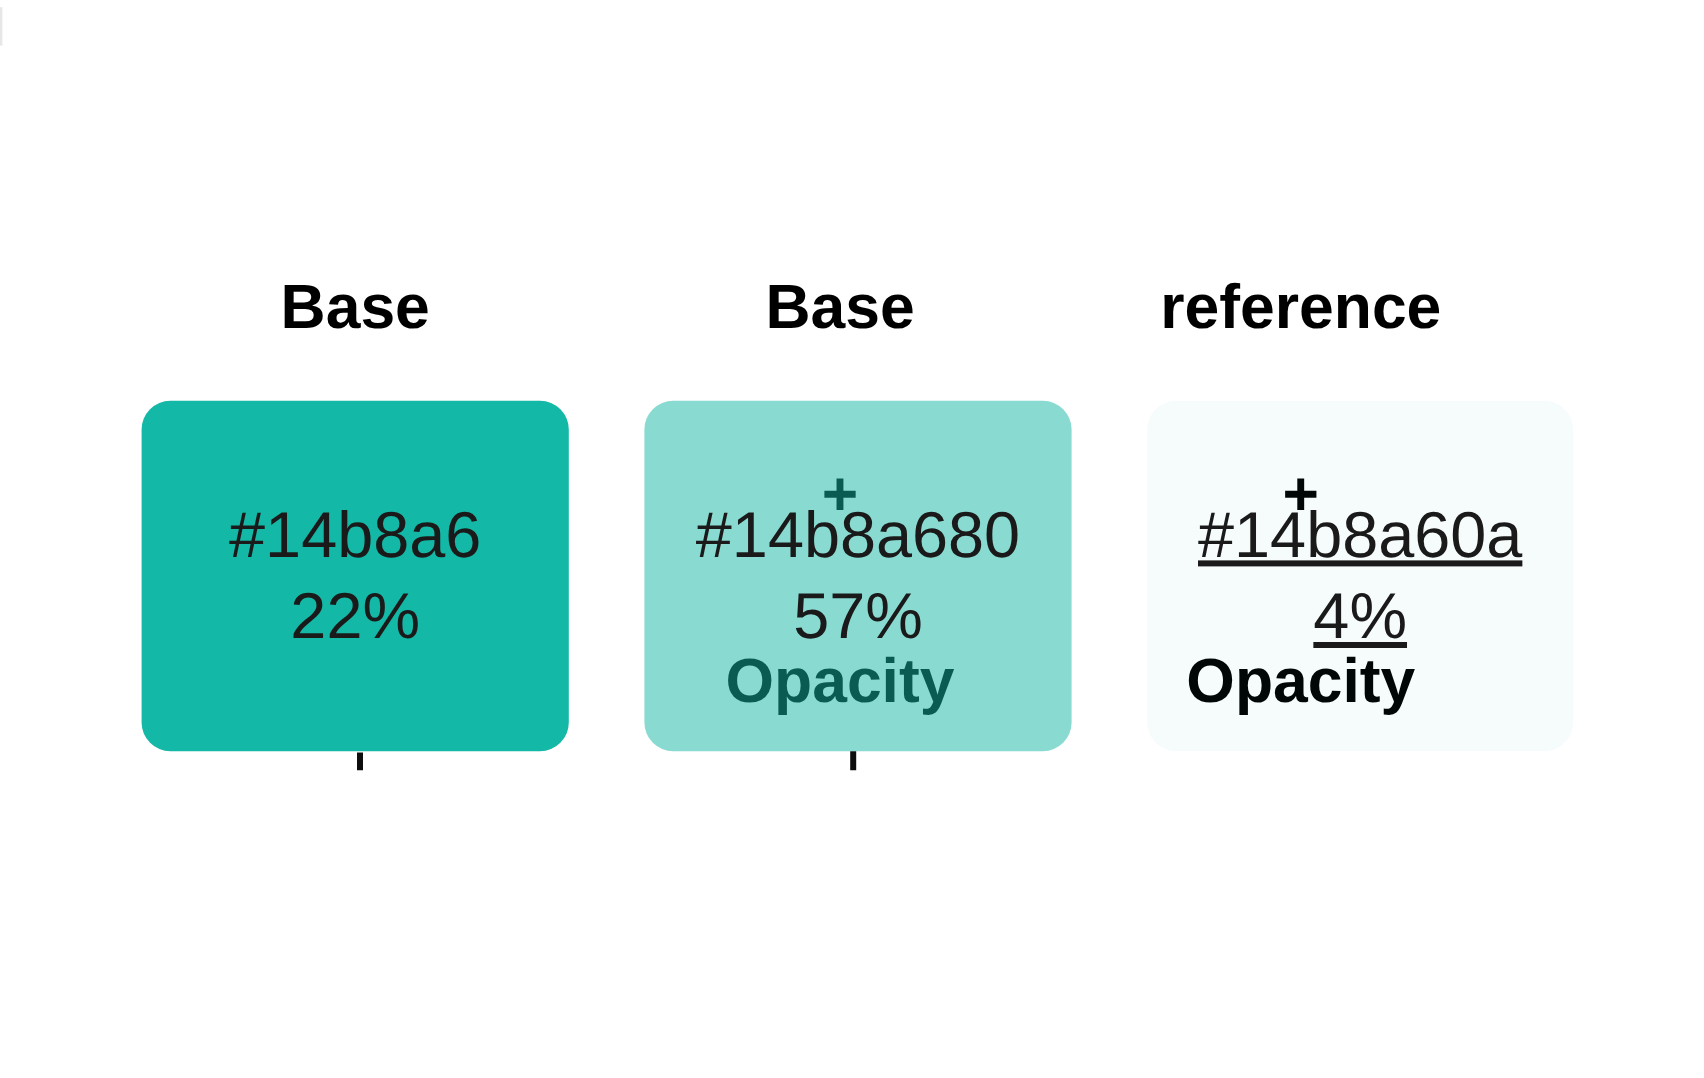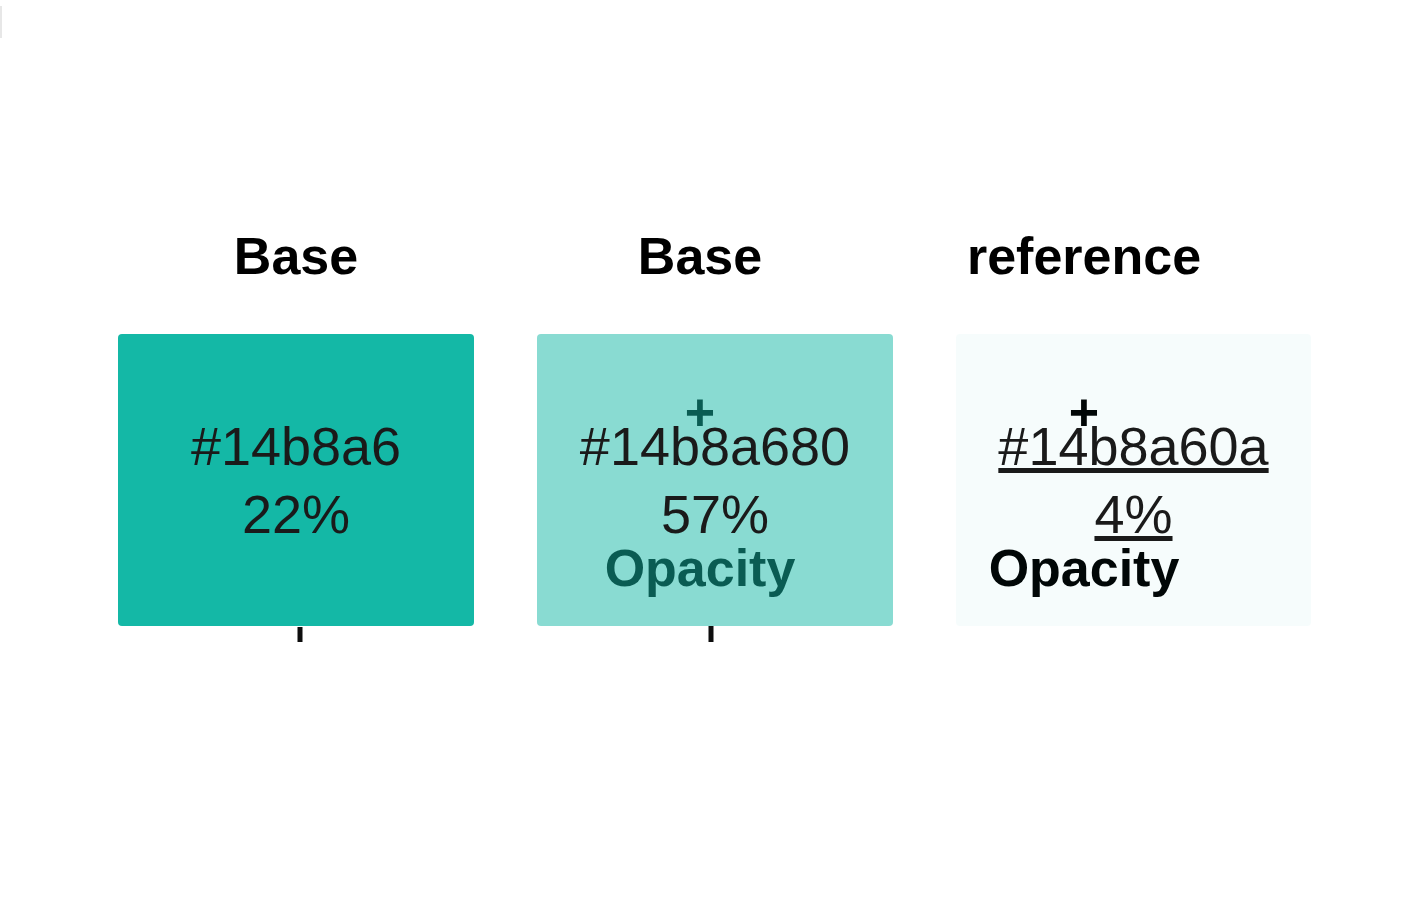--- a/index.html
+++ b/index.html
@@ -30,21 +30,21 @@
   }
   .col-header .line { display: block; min-height: 0; }
   .header-1 { left: 118px; }
   .header-2 { left: 522px; }
   .header-3 { left: 906px; text-align: center; }
   .swatch {
     position: absolute;
     top: 334px;
     height: 292px;
     width: 356px;
-    border-radius: 4px;
+    border-radius: 24px;
     display: flex;
     flex-direction: column;
     align-items: center;
     justify-content: center;
     font-size: 54px;
     line-height: 68px;
     color: #1a1a1a;
     text-align: center;
   }
   .swatch-1 { left: 118px; }

